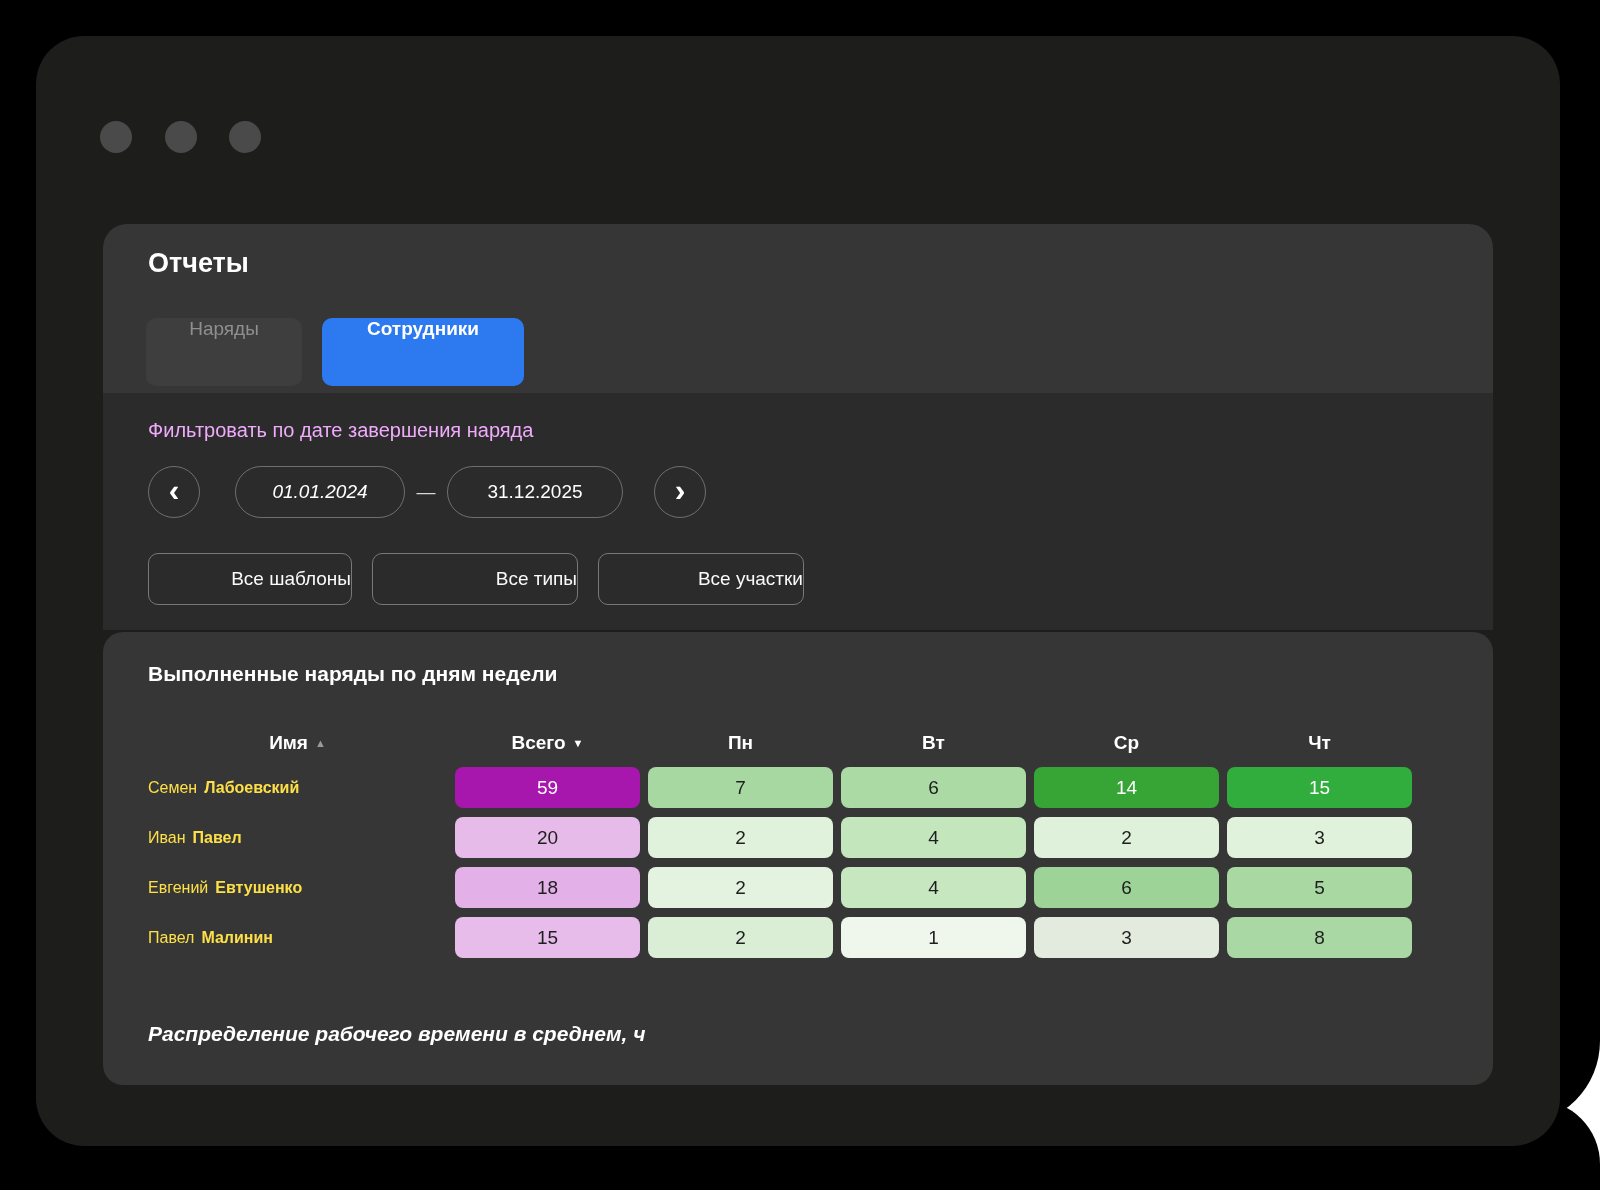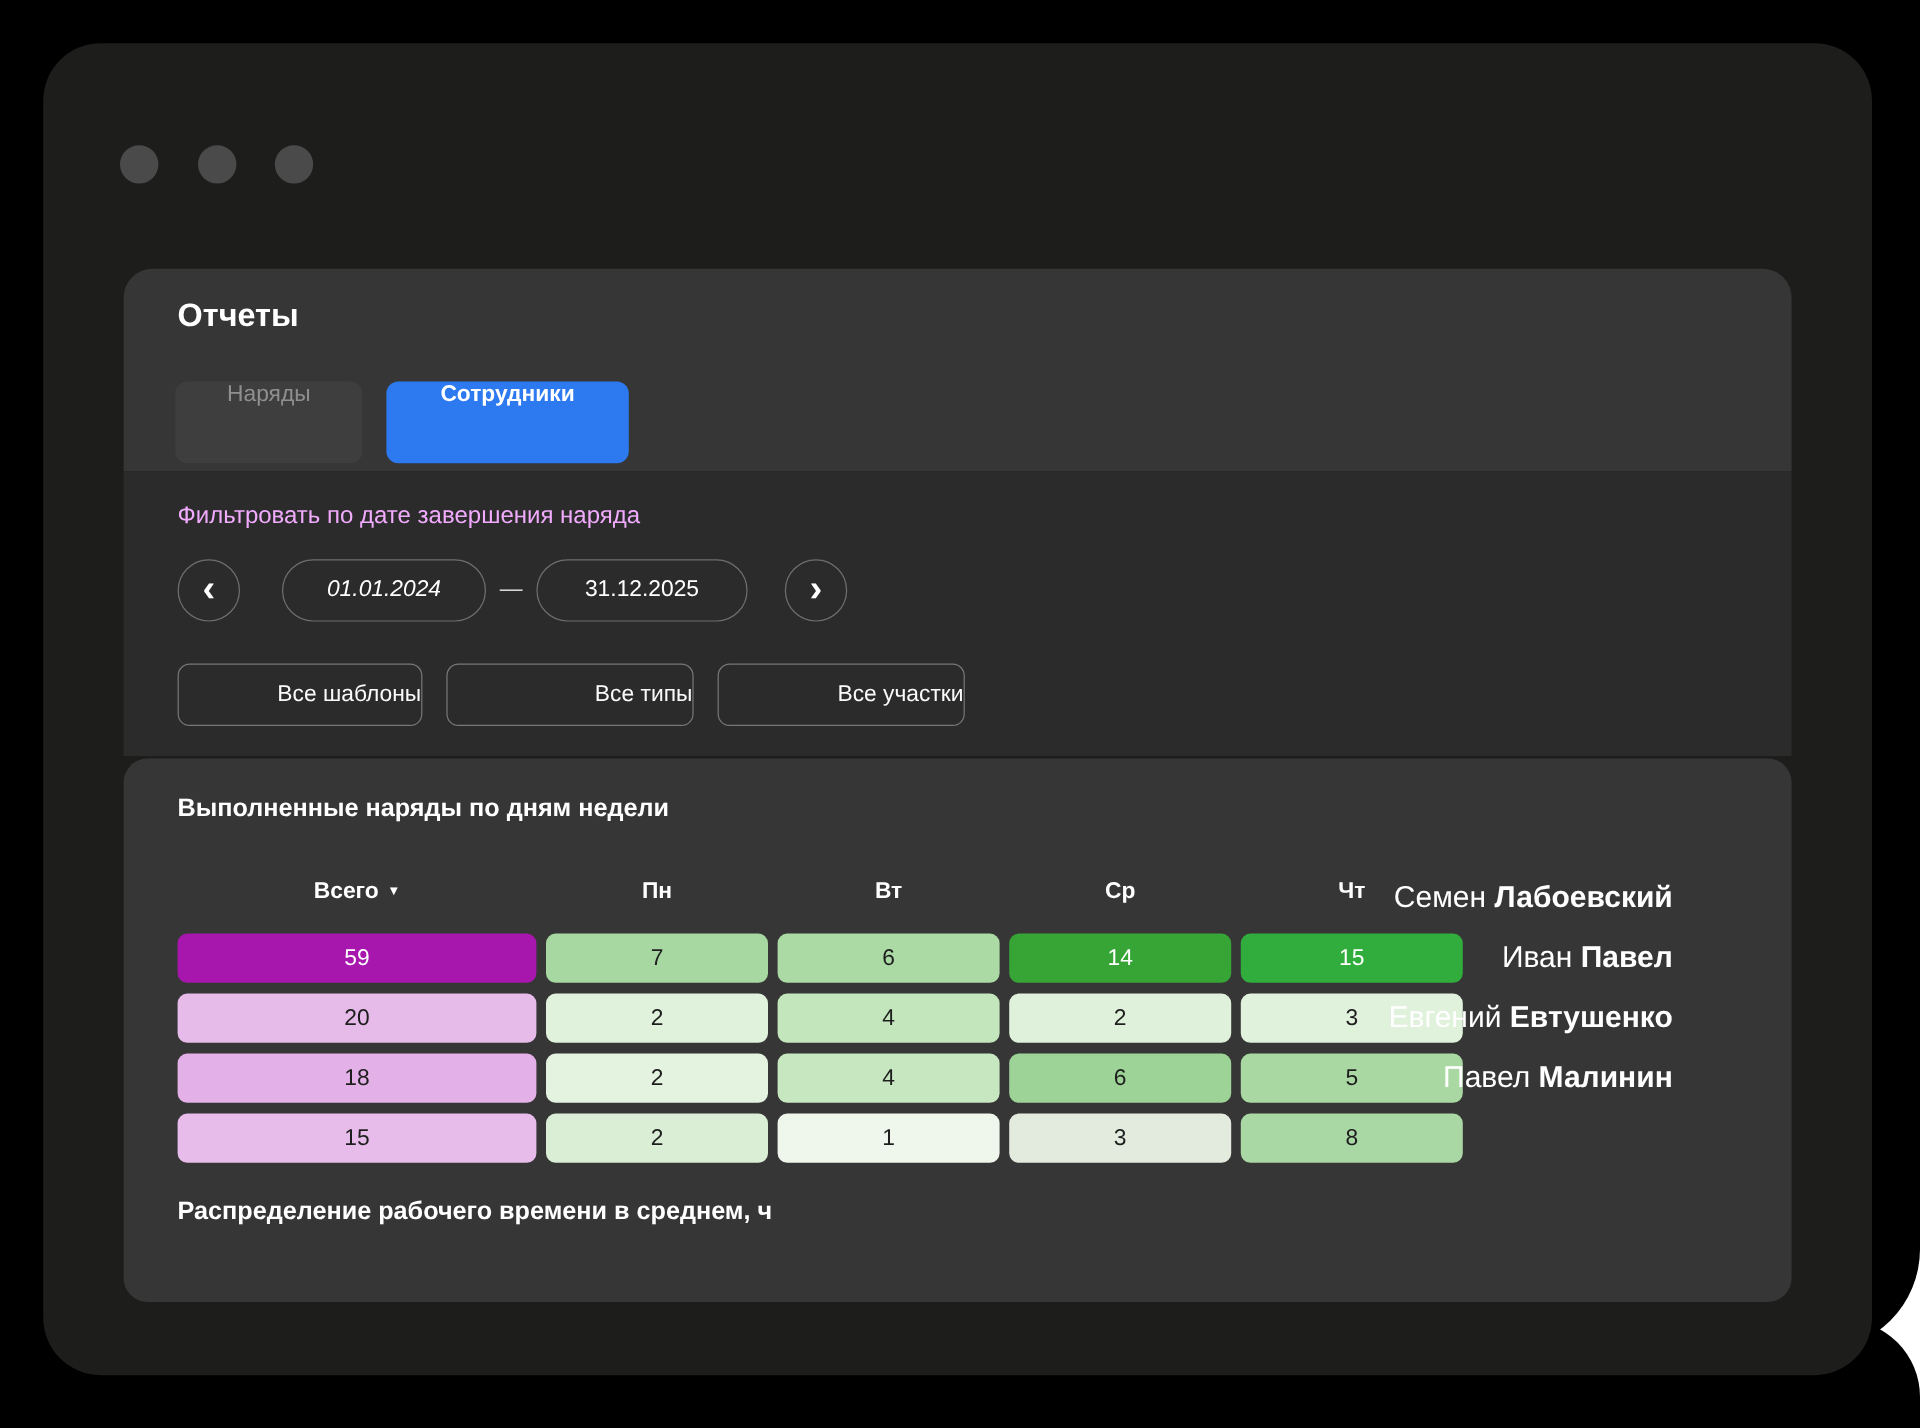--- a/index.html
+++ b/index.html
@@ -46,31 +46,31 @@
   .circle-next { margin-left:31px; }
   .filter-buttons { position:absolute; left:45px; top:160px; display:flex; gap:20px; }
   .filter-btn { height:52px; border:1.5px solid #787878; border-radius:10px; background:transparent;
                 color:#fafafa; font-size:19px; display:flex; align-items:center; justify-content:flex-end;
                 cursor:pointer; font-family:inherit; }
   .fb1 { width:204px; } .fb2 { width:206px; } .fb3 { width:206px; }
 
   
   .report-card { position:relative; margin-top:2px; height:453px; background:#363636; border-radius:20px; }
   .card-title  { position:absolute; left:45px; font-size:21px; font-weight:bold; color:#fff; }
-  .t1 { top:30px; } .t2 { top:366px; }
+  .t1 { top:30px; } .t2 { top:390px;font-style:italic; }
 
   .heat-table { position:absolute; left:45px; top:96px; display:grid;
                 grid-template-columns:299px 185px 185px 185px 185px 185px;
                 column-gap:8px; row-gap:9px; }
   .col-header { height:30px; display:flex; align-items:center; justify-content:center;
                 color:#fff; font-size:19px; font-weight:bold; gap:7px; }
   .sort-arrow { font-size:11px; line-height:1; }
   .arrow-asc  { color:#9a9a9a; } .arrow-desc { color:#fff; }
-  .row-name { height:41px; display:flex; align-items:center; justify-content:flex-end;
-              padding-right:18px; color:#ffffff; font-size:25px; white-space:nowrap; }
+  .row-name { height:41px; display:flex; align-items:center; 
+              padding-right:18px; color:#fde047; font-size:16px; white-space:nowrap; }
   .row-name .fn { font-weight:400; margin-right:7px; }
   .row-name .ln { font-weight:bold; }
   .heat-cell { height:41px; border-radius:8px; display:flex; align-items:center;
                justify-content:center; font-size:19px;text-align:right; }
 </style>
 </head>
 <body>
 
 <div class="canvas">
   <div class="frame-top"></div>
@@ -125,20 +125,24 @@
             <span>Все участки</span>
           </button>
         </div>
       </div>
 
       <div class="report-card">
         <div class="card-title t1">Выполненные наряды по дням недели</div>
 
         <div class="heat-table" id="heatTable">
           <div class="col-header">
+            <span>Имя</span>
+            <span class="sort-arrow arrow-asc">▲</span>
+          </div>
+          <div class="col-header">
             <span>Всего</span>
             <span class="sort-arrow arrow-desc">▼</span>
           </div>
           <div class="col-header">Пн</div>
           <div class="col-header">Вт</div>
           <div class="col-header">Ср</div>
           <div class="col-header">Чт</div>
 
         <div class="row-name">
               <span class="fn">Семен</span>

